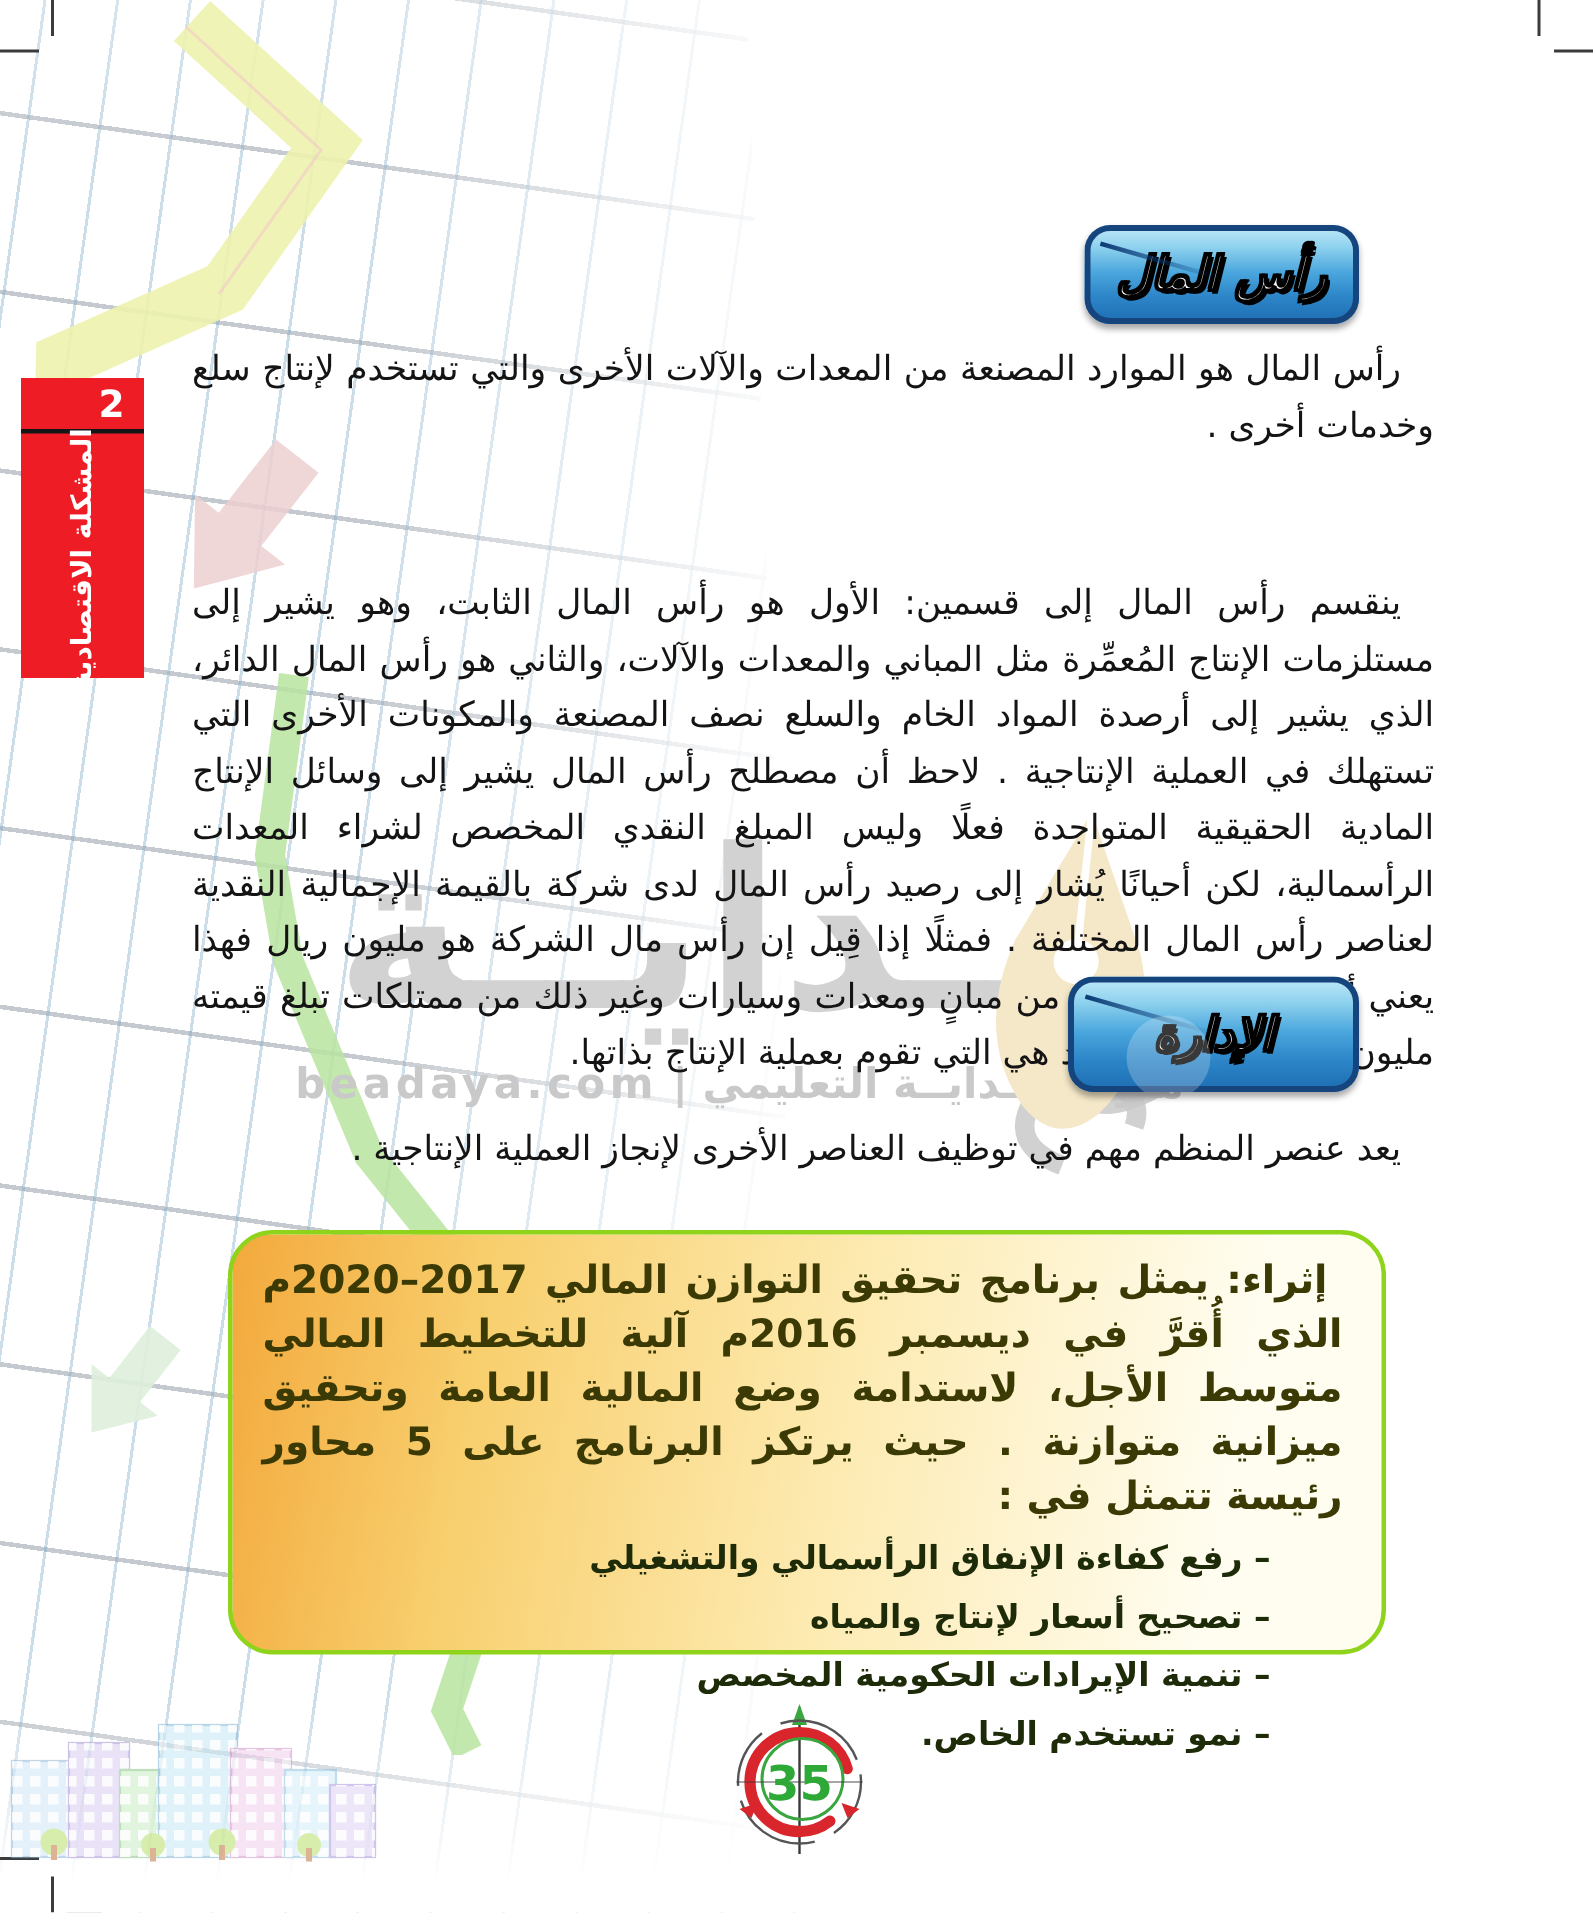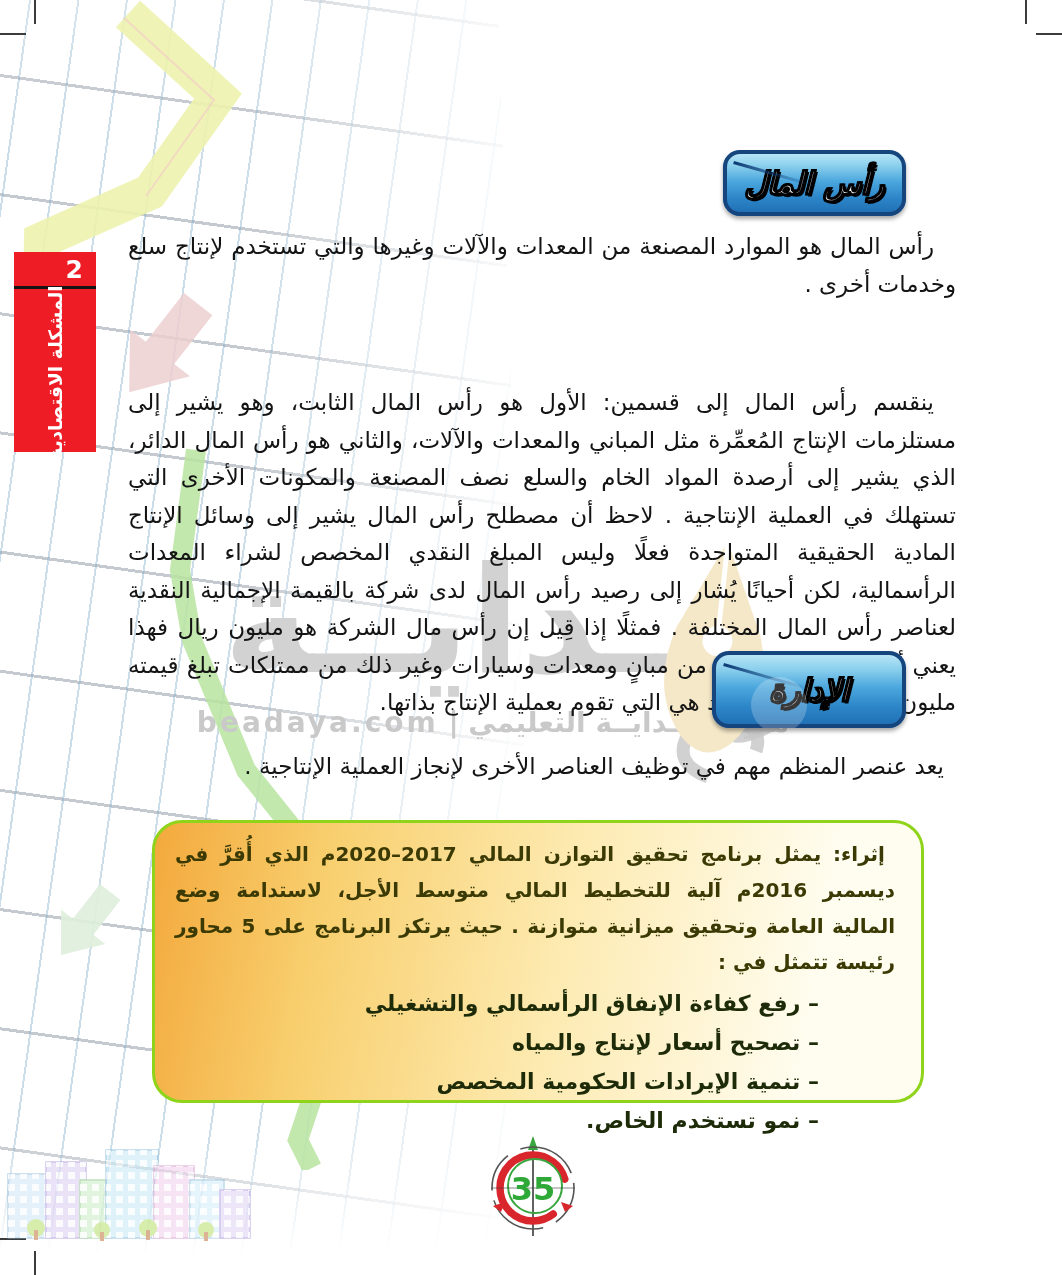--- a/index.html
+++ b/index.html
@@ -72,34 +72,34 @@
   .banner1{left:723px;top:150px;width:183px;height:66px;}
   .banner2{left:712px;top:651px;width:194px;height:77px;}
   
   .para{
     position:absolute;right:106px;width:828px;z-index:5;margin:0;
     direction:rtl;text-align:justify;color:#141414;
     font-size:23px;line-height:37.5px;font-weight:500;text-indent:22px;
   }
   .p1{top:228px;}
   .p2{top:384px;}
-  .p4{top:748px;text-align:right;width:820px;right:118px;text-indent:0;}
+  .p4{top:748px;text-align:right;width:820px;right:128px;text-indent:0;}
   
   .enrich{
     position:absolute;left:152px;top:820px;width:772px;height:283px;z-index:5;
     box-sizing:border-box;border:3.5px solid #8fd41a;border-radius:30px;
     background:linear-gradient(100deg,#f3a93c 0%,#f8cf6e 22%,#fdeab0 52%,#fffbе8 80%,#fffdf0 100%);
     background:linear-gradient(100deg,#f3a93c 0%,#f8cf6e 22%,#fdeab0 52%,#fffdf0 85%);
     padding:13px 26px 8px 20px;direction:rtl;
   }
   .enrich-intro{
-    margin:0;font-size:20px;line-height:36px;text-align:justify;color:#3b3a04;font-weight:600;
+    margin:0;font-size:26px;line-height:36px;text-align:justify;color:#3b3a04;font-weight:600;
     text-indent:10px;
   }
-  .enrich-list{margin:4px 76px 0 0;padding:0;list-style:none;}
+  .enrich-list{margin:4px 48px 0 0;padding:0;list-style:none;}
   .enrich-list li{
     font-size:22px;line-height:39px;color:#1d2b08;font-weight:600;text-align:right;
   }
   
   .compass{position:absolute;left:483px;top:1136px;z-index:5;}
   .compass text{font-family:"DejaVu Sans",sans-serif;font-weight:bold;}
   
   .city{left:6px;top:1146px;opacity:.55;}
 </style>
 </head>
@@ -150,21 +150,21 @@
   <div class="tab-divider"></div>
   <div class="tab-title-wrap">
     <div class="tab-title">المشكلة الاقتصادية</div>
   </div>
 </div>
 
 <div class="banner banner1">
   <span>رأس المال</span>
 </div>
 
-<p class="para p1">رأس المال هو الموارد المصنعة من المعدات والآلات وغيرها والتي تستخدم لإنتاج سلع وخدمات أخرى .</p>
+<p class="para p1">رأس المال هو الموارد المصنعة من المعدات والآلات الأخرى والتي تستخدم لإنتاج سلع وخدمات أخرى .</p>
 <p class="para p2">ينقسم رأس المال إلى قسمين: الأول هو رأس المال الثابت، وهو يشير إلى مستلزمات الإنتاج المُعمِّرة مثل المباني والمعدات والآلات، والثاني هو رأس المال الدائر، الذي يشير إلى أرصدة المواد الخام والسلع نصف المصنعة والمكونات الأخرى التي تستهلك في العملية الإنتاجية . لاحظ أن مصطلح رأس المال يشير إلى وسائل الإنتاج المادية الحقيقية المتواجدة فعلًا وليس المبلغ النقدي المخصص لشراء المعدات الرأسمالية، لكن أحيانًا يُشار إلى رصيد رأس المال لدى شركة بالقيمة الإجمالية النقدية لعناصر رأس المال المختلفة . فمثلًا إذا قِيل إن رأس مال الشركة هو مليون ريال فهذا يعني أن ما تملكه الشركة من مبانٍ ومعدات وسيارات وغير ذلك من ممتلكات تبلغ قيمته مليون ريال، فليست النقود هي التي تقوم بعملية الإنتاج بذاتها.</p>
 
 <div class="banner banner2 b2">
   <span>الإدارة</span>
 </div>
 <p class="para p4">يعد عنصر المنظم مهم في توظيف العناصر الأخرى لإنجاز العملية الإنتاجية .</p>
 
 <div class="enrich">
   <p class="enrich-intro">إثراء: يمثل برنامج تحقيق التوازن المالي 2017–2020م الذي أُقرَّ في ديسمبر 2016م آلية للتخطيط المالي متوسط الأجل، لاستدامة وضع المالية العامة وتحقيق ميزانية متوازنة . حيث يرتكز البرنامج على 5 محاور رئيسة تتمثل في :</p>
   <ul class="enrich-list">

